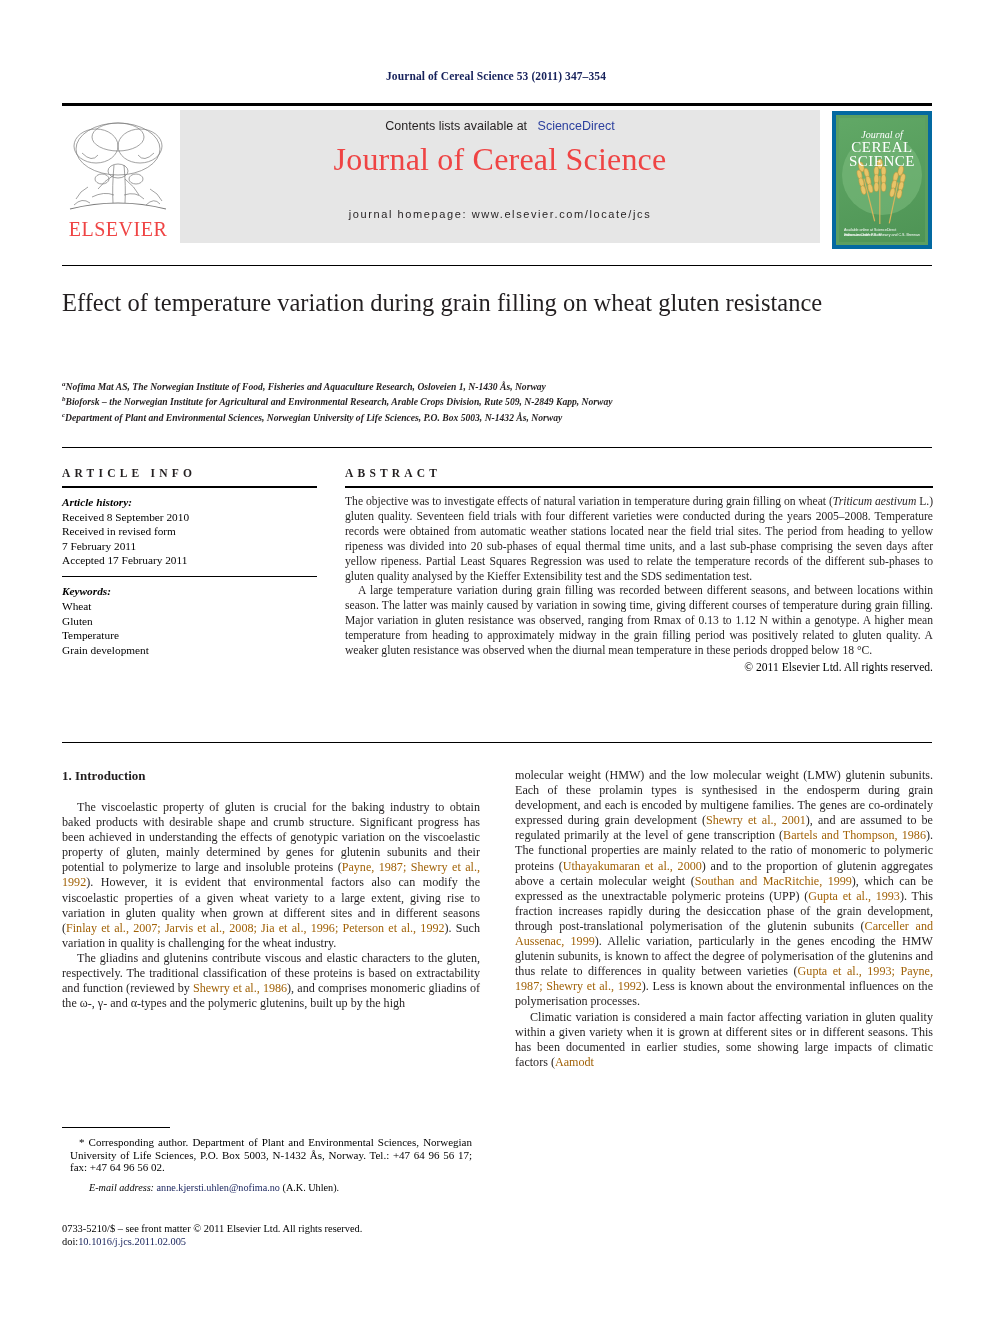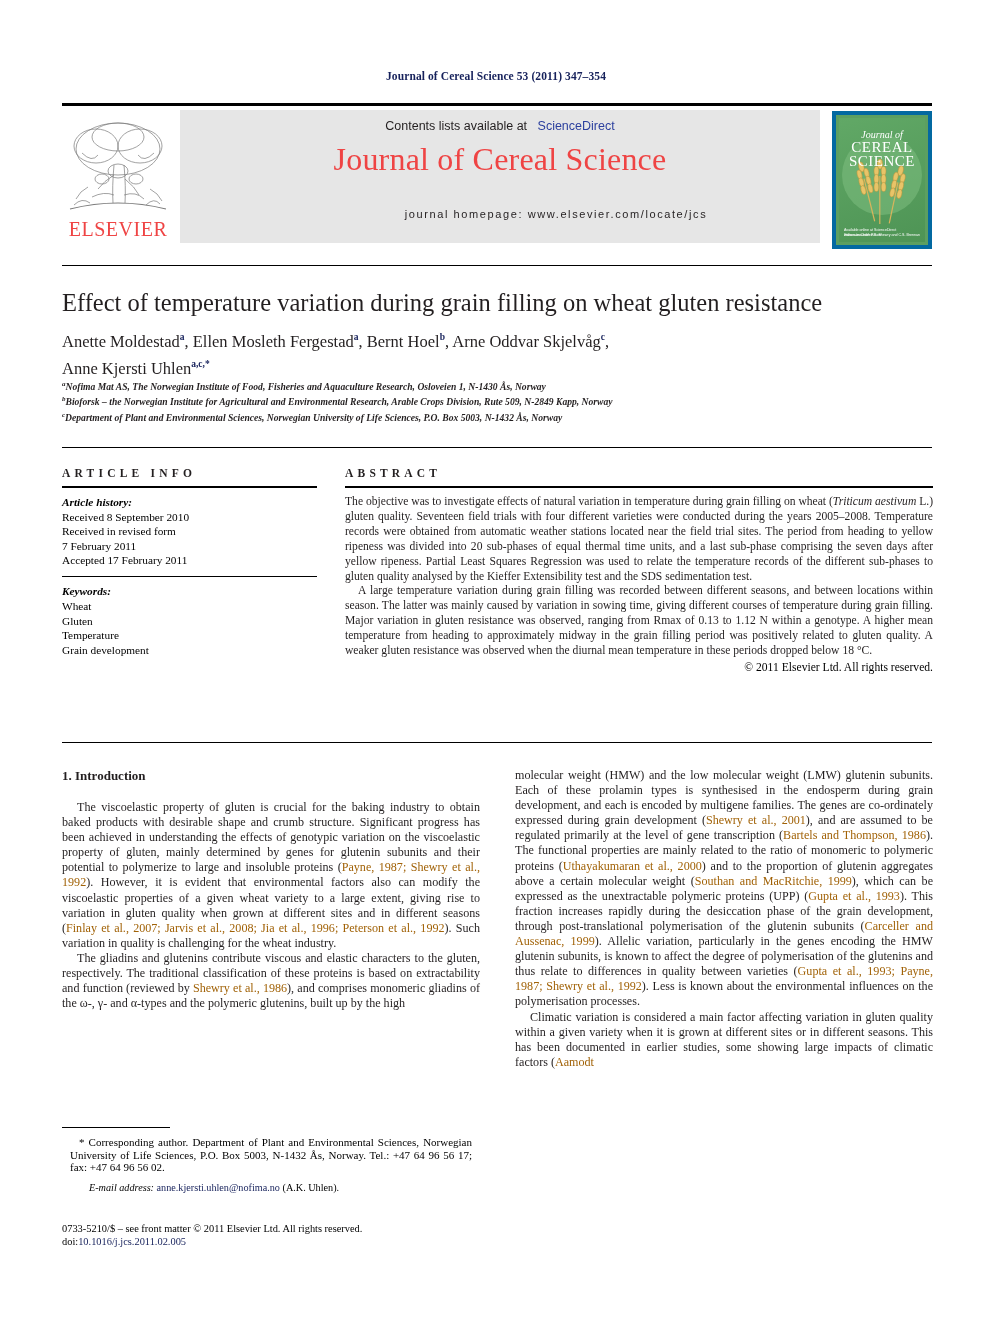--- a/index.html
+++ b/index.html
@@ -80,21 +80,21 @@
     text-align: center;
     font-family: "Liberation Serif", serif;
     font-size: 32px;
     color: #ef4444;
     letter-spacing: 0.2px;
   }
   .homepage-line {
     position: absolute;
     top: 105px;
     left: 118px;
-    width: 752px;
+    width: 640px;
     text-align: center;
     font-family: "Liberation Sans", sans-serif;
     font-size: 11px;
     letter-spacing: 1.6px;
     color: #231f20;
   }
 
   
   .elsevier-logo {
     position: absolute;
@@ -448,27 +448,20 @@
         <div class="cover-bottom-r">Editors-in-Chief:
 P.R. Shewry
 and C.S. Brennan</div>
       </div>
     </div>
   </div>
 
   <div class="title-rule"></div>
   <div class="art-title">Effect of temperature variation during grain filling on wheat gluten resistance</div>
 
-  <div class="authors">
-    <span>Anette Moldestad</span><sup>a</sup>,
-    <span>Ellen Mosleth Fergestad</span><sup>a</sup>,
-    <span>Bernt Hoel</span><sup>b</sup>,
-    <span>Arne Oddvar Skjelvåg</span><sup>c</sup>,<br>
-    <span>Anne Kjersti Uhlen</span><sup>a,c,*</sup>
-  </div>
 
   <div class="affils">
     <div><sup>a</sup><span>Nofima Mat AS, The Norwegian Institute of Food, Fisheries and Aquaculture Research, Osloveien 1, N-1430 Ås, Norway</span></div>
     <div><sup>b</sup><span>Bioforsk – the Norwegian Institute for Agricultural and Environmental Research, Arable Crops Division, Rute 509, N-2849 Kapp, Norway</span></div>
     <div><sup>c</sup><span>Department of Plant and Environmental Sciences, Norwegian University of Life Sciences, P.O. Box 5003, N-1432 Ås, Norway</span></div>
   </div>
 
   <div class="info-rule"></div>
 
   <div class="col-info">

